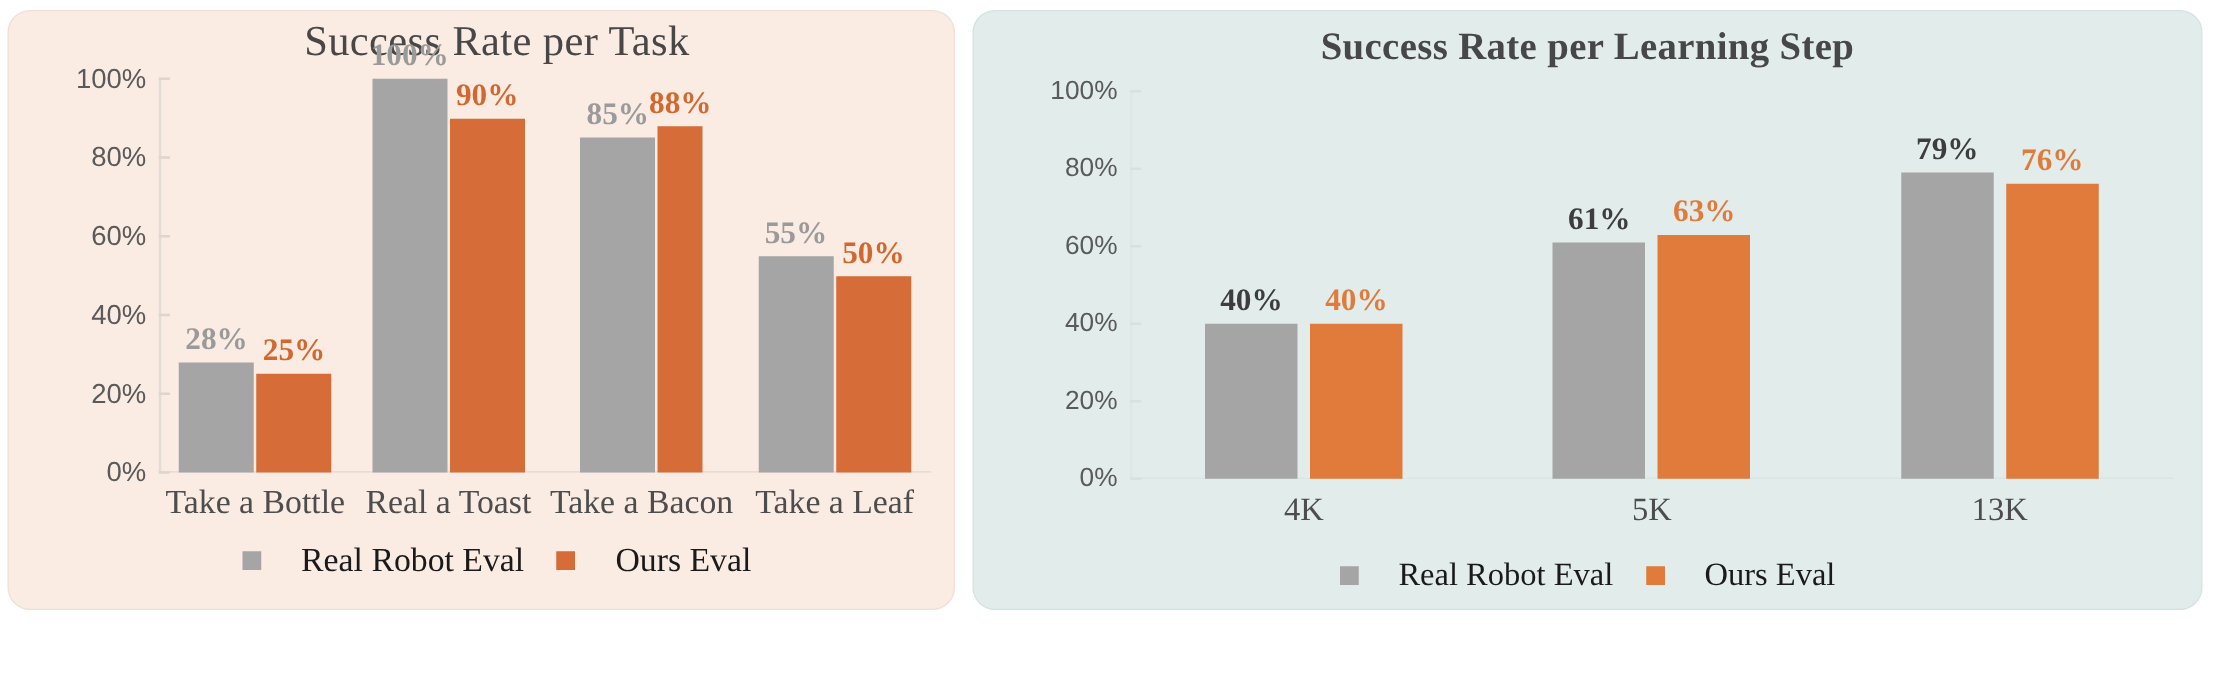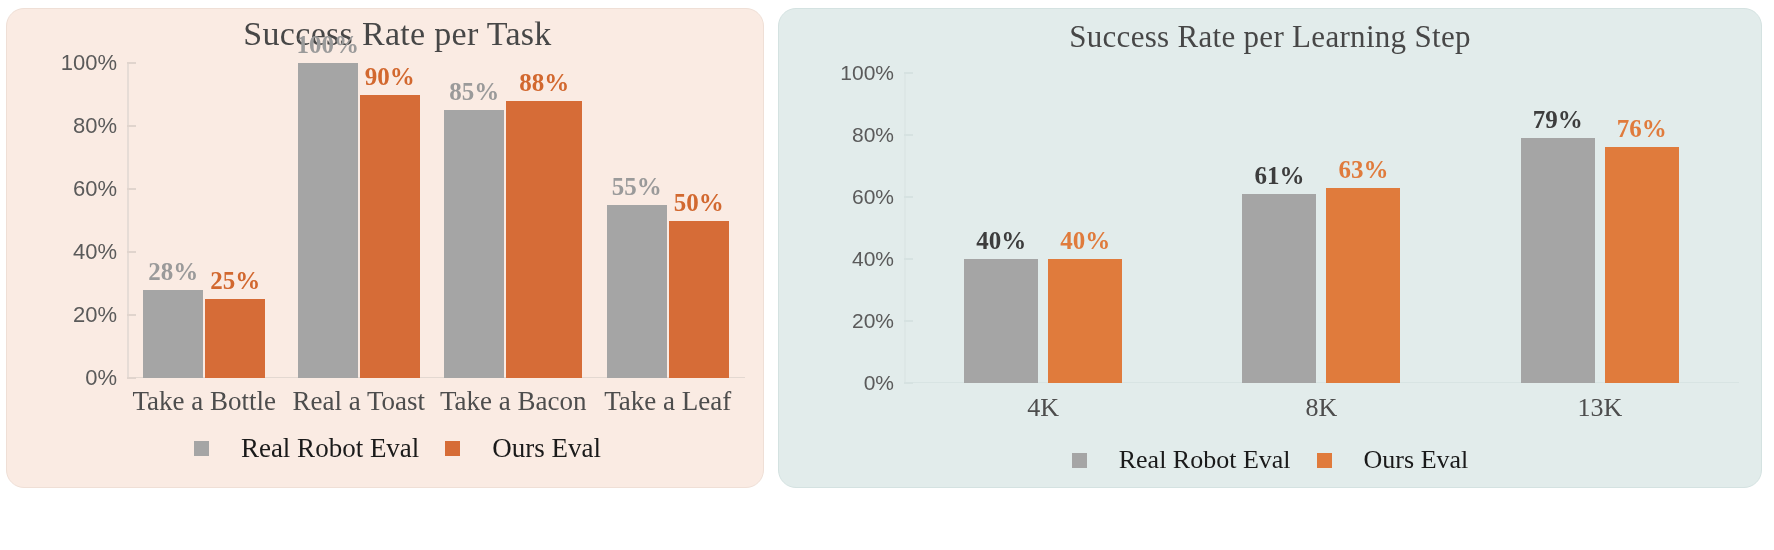--- a/index.html
+++ b/index.html
@@ -44,21 +44,21 @@
   }
 
   .chart-title {
     text-align: center;
     color: #474747;
     font-family: "Liberation Serif", "DejaVu Serif", serif;
     font-weight: 400;
     letter-spacing: 0.3px;
   }
   .panel.left .chart-title { font-size: 34px; padding-top: 6px; }
-  .panel.right .chart-title { font-size: 31px; padding-top: 10px; }
+  .panel.right .chart-title { font-size: 31px; padding-top: 10px; font-weight: bold; }
 
   
   .plot {
     position: relative;
     box-sizing: border-box;
   }
   .panel.left .plot {
     margin: 10px 18px 0 0;
     height: 315px;
   }
@@ -240,21 +240,21 @@
             <div class="barwrap" style="width: 60px;">
               <div class="bar s1" style="height: 90%; background: rgb(214, 108, 55);"></div>
               <div class="dlabel s1" style="color: rgb(210, 104, 47); bottom: calc(90% + 6px);">90%</div>
             </div>
           </div>
           <div class="group" style="gap: 2px;">
             <div class="barwrap" style="width: 60px;">
               <div class="bar s0" style="height: 85%; background: rgb(165, 165, 165);"></div>
               <div class="dlabel s0" style="color: rgb(154, 154, 154); bottom: calc(85% + 6px);">85%</div>
             </div>
-            <div class="barwrap" style="width: 76px;">
+            <div class="barwrap" style="width: 36px;">
               <div class="bar s1" style="height: 88%; background: rgb(214, 108, 55);"></div>
               <div class="dlabel s1" style="color: rgb(210, 104, 47); bottom: calc(88% + 6px);">88%</div>
             </div>
           </div>
           <div class="group" style="gap: 2px;">
             <div class="barwrap" style="width: 60px;">
               <div class="bar s0" style="height: 55%; background: rgb(165, 165, 165);"></div>
               <div class="dlabel s0" style="color: rgb(154, 154, 154); bottom: calc(55% + 6px);">55%</div>
             </div>
             <div class="barwrap" style="width: 60px;">
@@ -333,21 +333,21 @@
             <div class="barwrap" style="width: 74px;">
               <div class="bar s1" style="height: 76%; background: rgb(224, 123, 60);"></div>
               <div class="dlabel s1" style="color: rgb(224, 123, 60); bottom: calc(76% + 6px);">76%</div>
             </div>
           </div>
         </div>
     </div>
 
     <div class="xlabels" id="xlabels-right" style="padding-left: 125px;">
         <div class="xlabel">4K</div>
-        <div class="xlabel">8K</div>
+        <div class="xlabel">5K</div>
         <div class="xlabel">13K</div>
       </div>
 
     <div class="legend" id="legend-right">
         <div class="legend-item">
           <span class="swatch" style="background: rgb(165, 165, 165);"></span>
           <span class="legend-label">Real Robot Eval</span>
         </div>
         <div class="legend-item">
           <span class="swatch" style="background: rgb(224, 123, 60);"></span>

